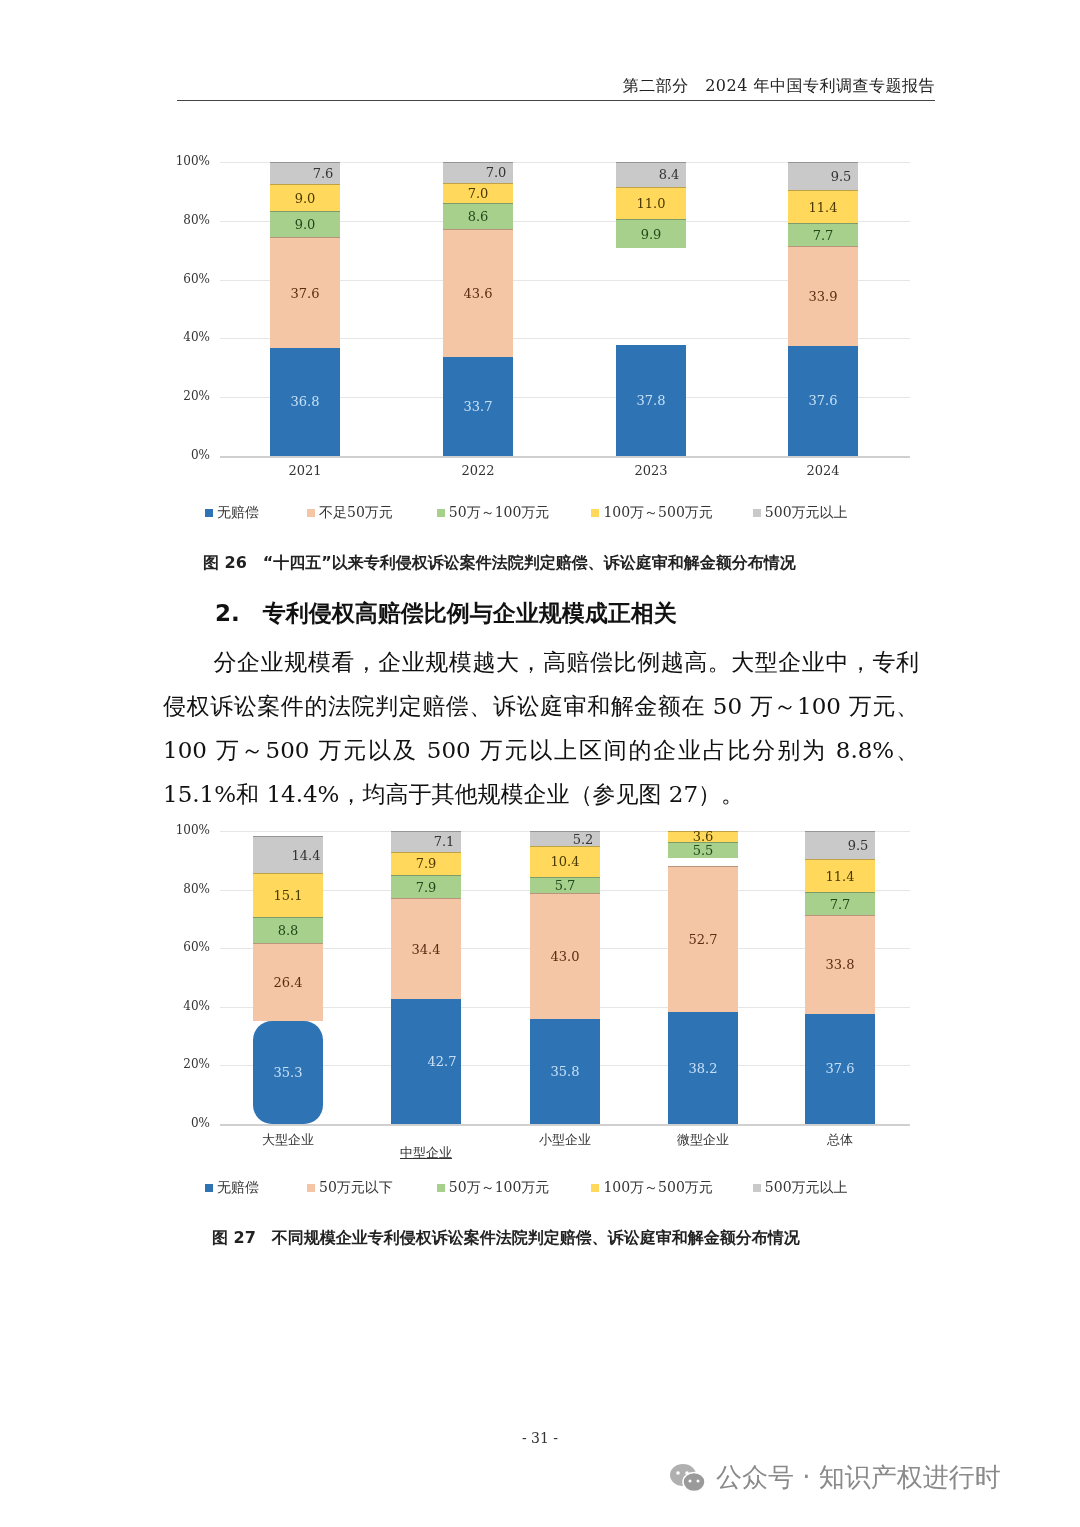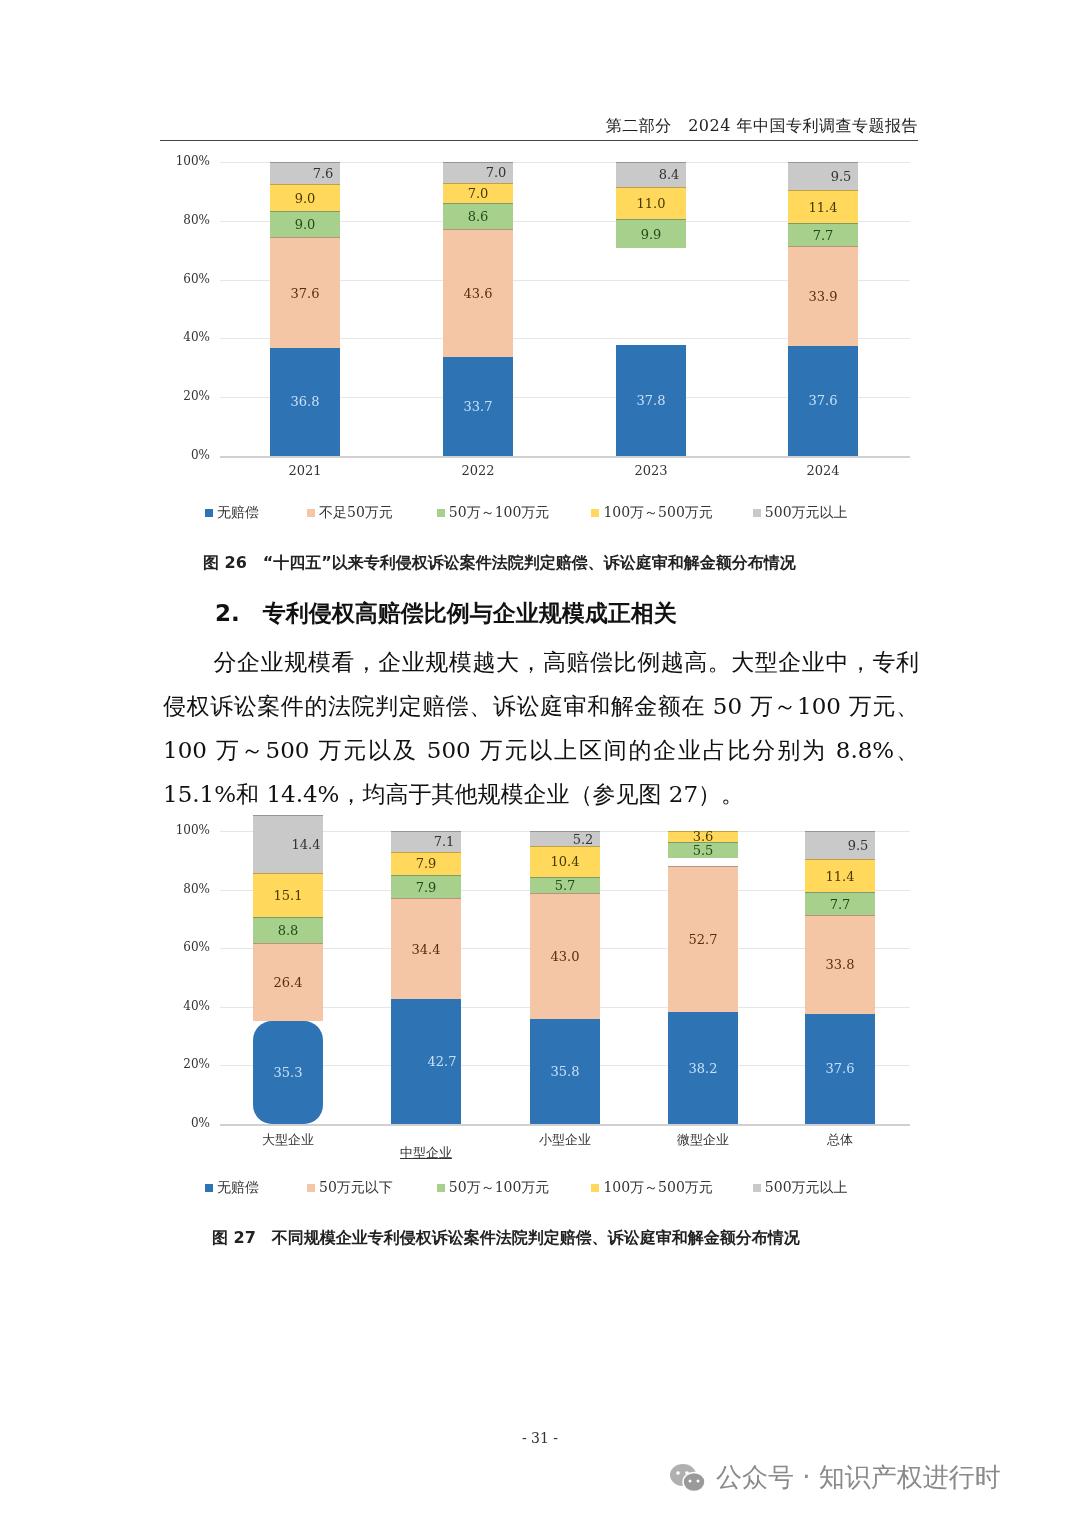--- a/index.html
+++ b/index.html
@@ -1,19 +1,19 @@
 <!DOCTYPE html>
 <html><head>
 <meta charset="utf-8">
 <style>
   html, body { margin:0; padding:0; background:#ffffff; }
   body { width:1080px; height:1527px; position:relative; overflow:hidden;
          font-family:"DejaVu Serif","Liberation Serif",serif; color:#1a1a1a; }
-  .header { position:absolute; left:160px; top:74px; width:758px; height:26px;
-            border-bottom:1.5px solid #444;margin-top:40px; }
+  .header { position:absolute; left:177px; top:74px; width:758px; height:26px;
+            border-bottom:1.5px solid #444; }
   .header-text { position:absolute; right:0; top:2px; font-size:16px; color:#222; letter-spacing:0.5px; }
   .chart { position:absolute; left:170px; width:750px; }
   .plot { position:absolute; left:50px; width:690px; }
   .gridline { position:absolute; left:0; right:0; height:1px; background:#e6e6e6; }
   .axisline { position:absolute; left:0; right:0; height:2px; background:#d0d0d0; }
   .ytick { position:absolute; left:-50px; width:40px; text-align:right; font-size:12px; color:#333; }
   .bar { position:absolute; width:70px; }
   .seg { position:absolute; left:0; right:0; display:flex; align-items:center; justify-content:center;
          font-size:13px; box-sizing:border-box; border-top:1px solid rgba(0,0,0,0.25); }
   .seg.s0 { background:#2e74b5; color:#c8e0f7; border-top:none; }
@@ -130,21 +130,21 @@
       <div class="ytick" style="top: 167.8px;">40%</div>
       <div class="gridline" style="top: 234.4px;"></div>
       <div class="ytick" style="top: 226.4px;">20%</div>
       <div class="axisline" style="top: 293px;"></div>
       <div class="ytick" style="top: 285px;">0%</div>
       <div class="bar" style="left: 33px; top: 0px; height: 293px;">
         <div class="seg s0" style="bottom: 0px; height: 103.429px; background: rgb(46, 116, 181); border-radius: 19px;">35.3</div>
         <div class="seg s1" style="bottom: 103.429px; height: 77.352px; background: rgb(245, 198, 165);">26.4</div>
         <div class="seg s2" style="bottom: 180.781px; height: 25.784px; background: rgb(168, 208, 141);">8.8</div>
         <div class="seg s3" style="bottom: 206.565px; height: 44.243px; background: rgb(255, 216, 92);">15.1</div>
-        <div class="seg s4" style="bottom: 250.808px; height: 58px; background: rgb(201, 201, 201);">14.4</div>
+        <div class="seg s4" style="bottom: 250.808px; height: 37px; background: rgb(201, 201, 201);">14.4</div>
       </div>
       <div class="xlabel" style="left: 8px; top: 300px;">大型企业</div>
       <div class="bar" style="left: 171px; top: 0px; height: 293px;">
         <div class="seg s0" style="bottom: 0px; height: 125.111px; background: rgb(46, 116, 181); padding-left: 32px;">42.7</div>
         <div class="seg s1" style="bottom: 125.111px; height: 100.792px; background: rgb(245, 198, 165);">34.4</div>
         <div class="seg s2" style="bottom: 225.903px; height: 23.147px; background: rgb(168, 208, 141);">7.9</div>
         <div class="seg s3" style="bottom: 249.05px; height: 23.147px; background: rgb(255, 216, 92);">7.9</div>
         <div class="seg s4" style="bottom: 272.197px; height: 20.803px; background: rgb(201, 201, 201);">7.1</div>
       </div>
       <div class="xlabel" style="left: 146px; top: 313px; text-decoration: underline;">中型企业</div>

